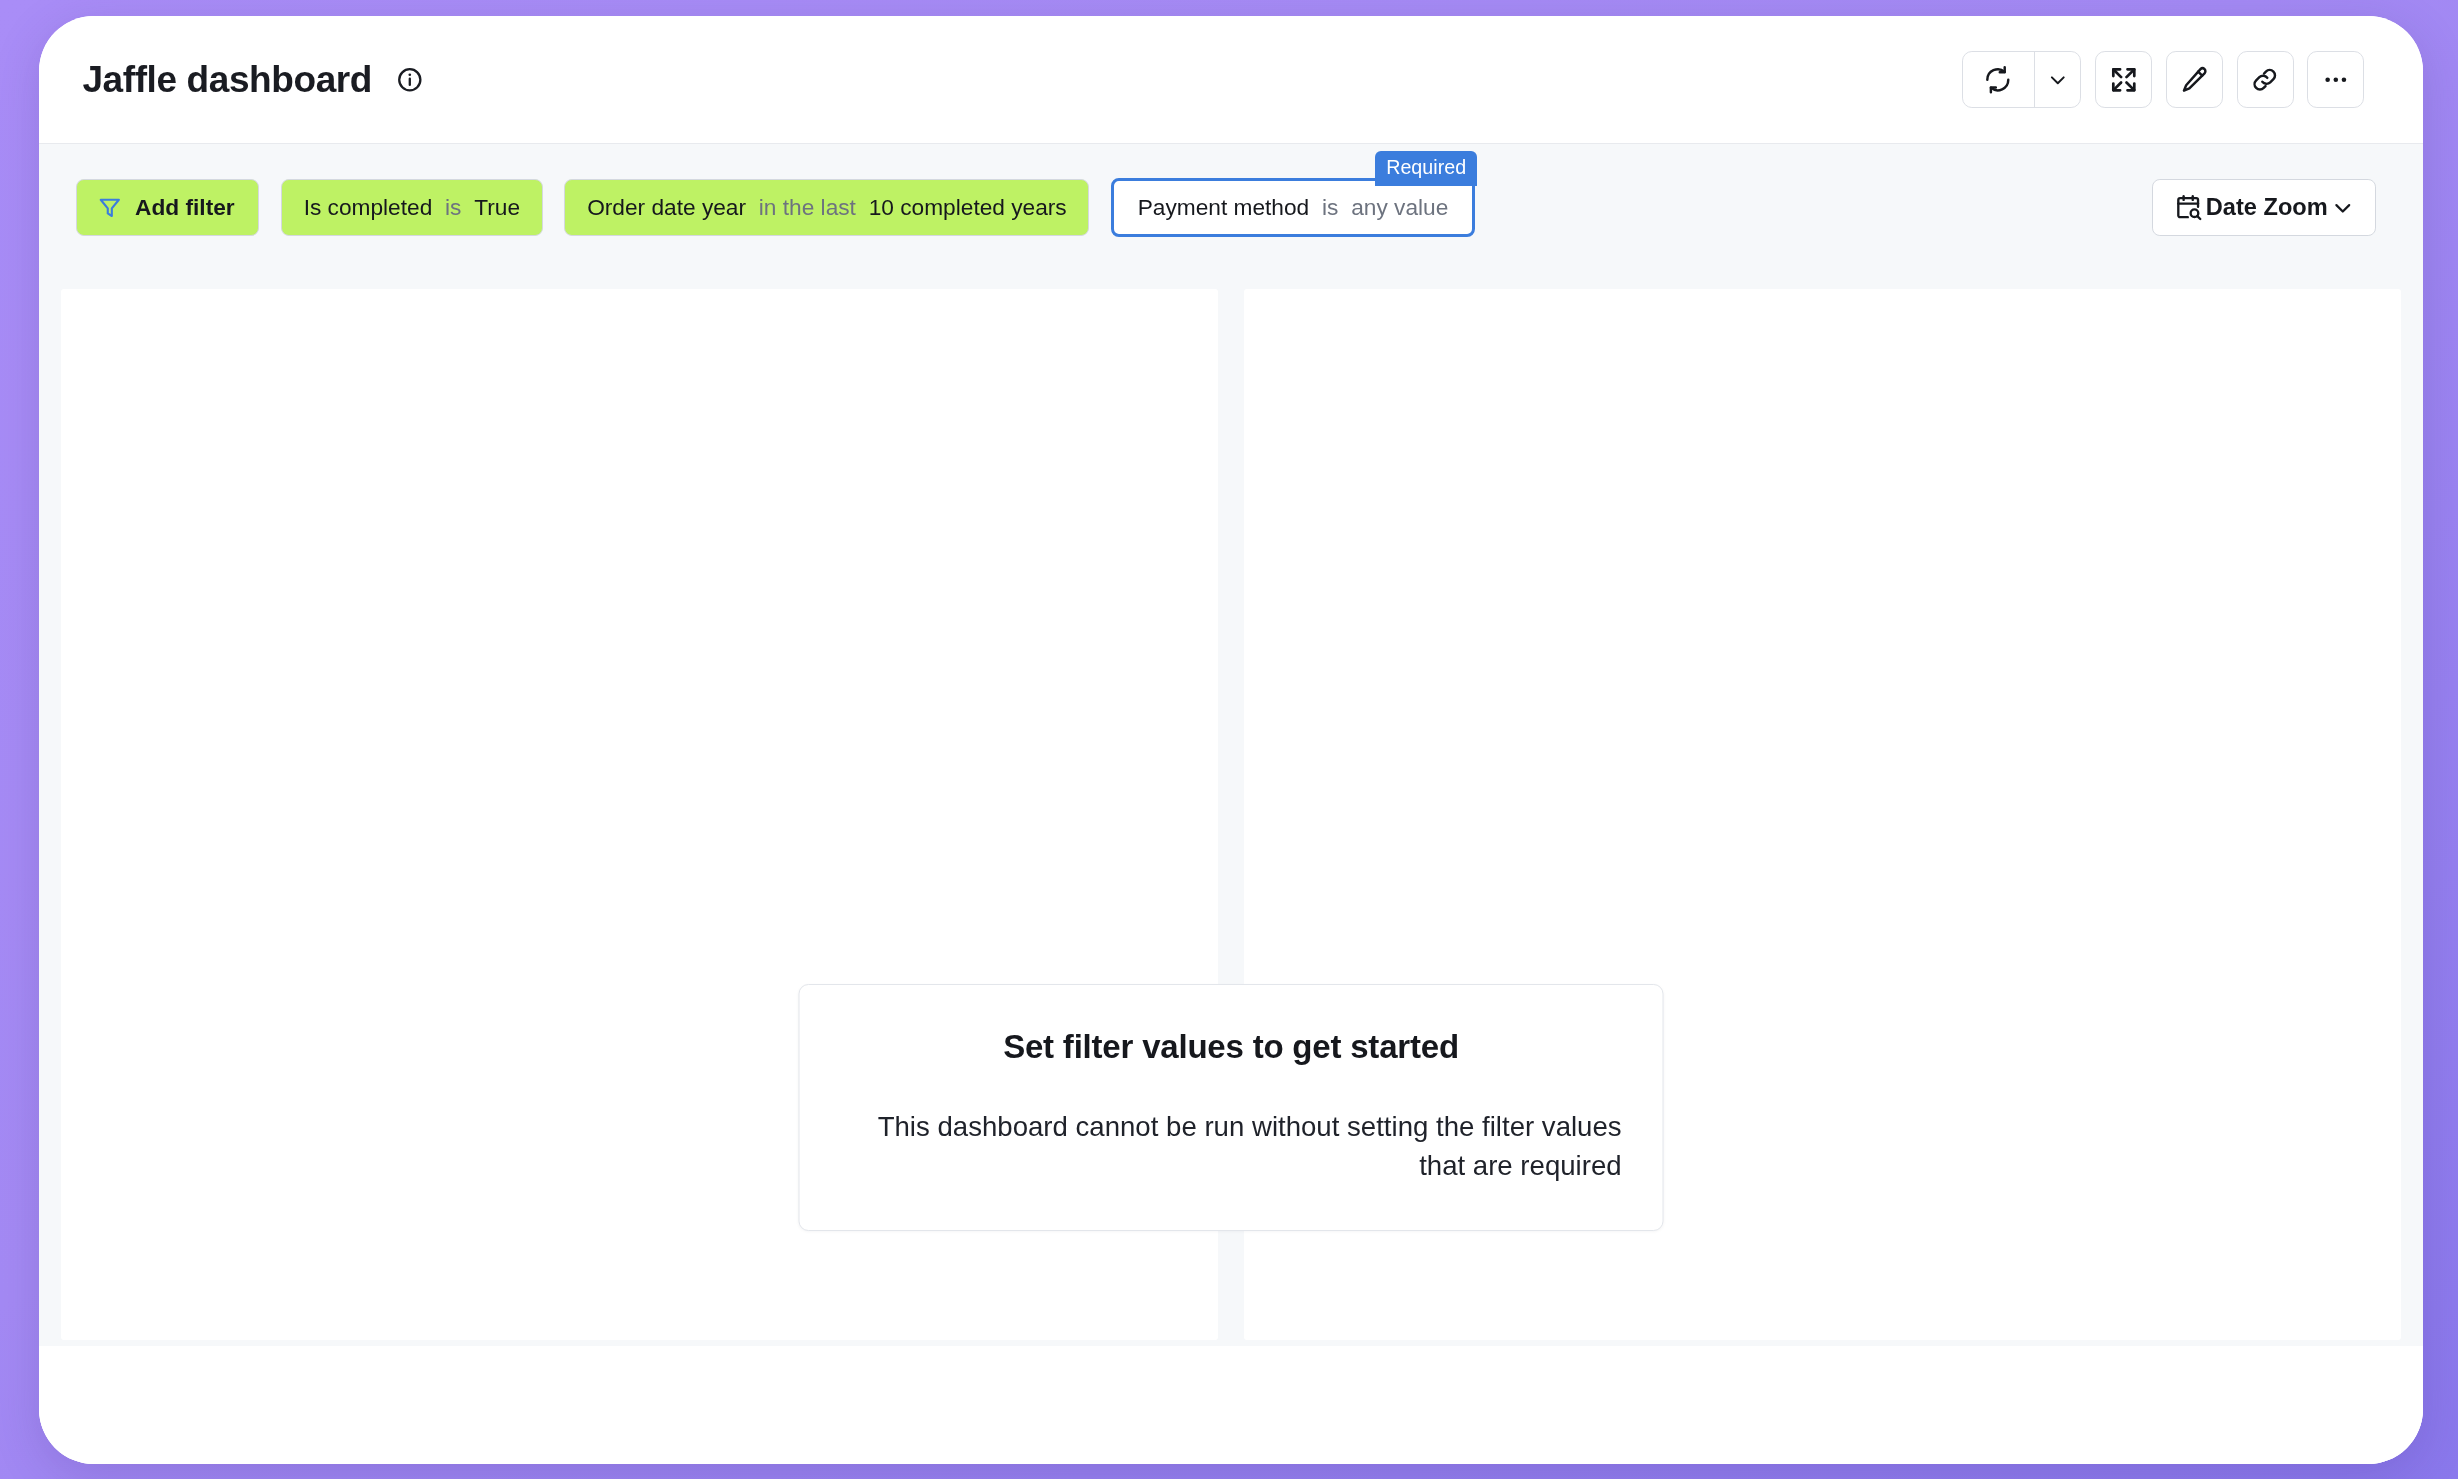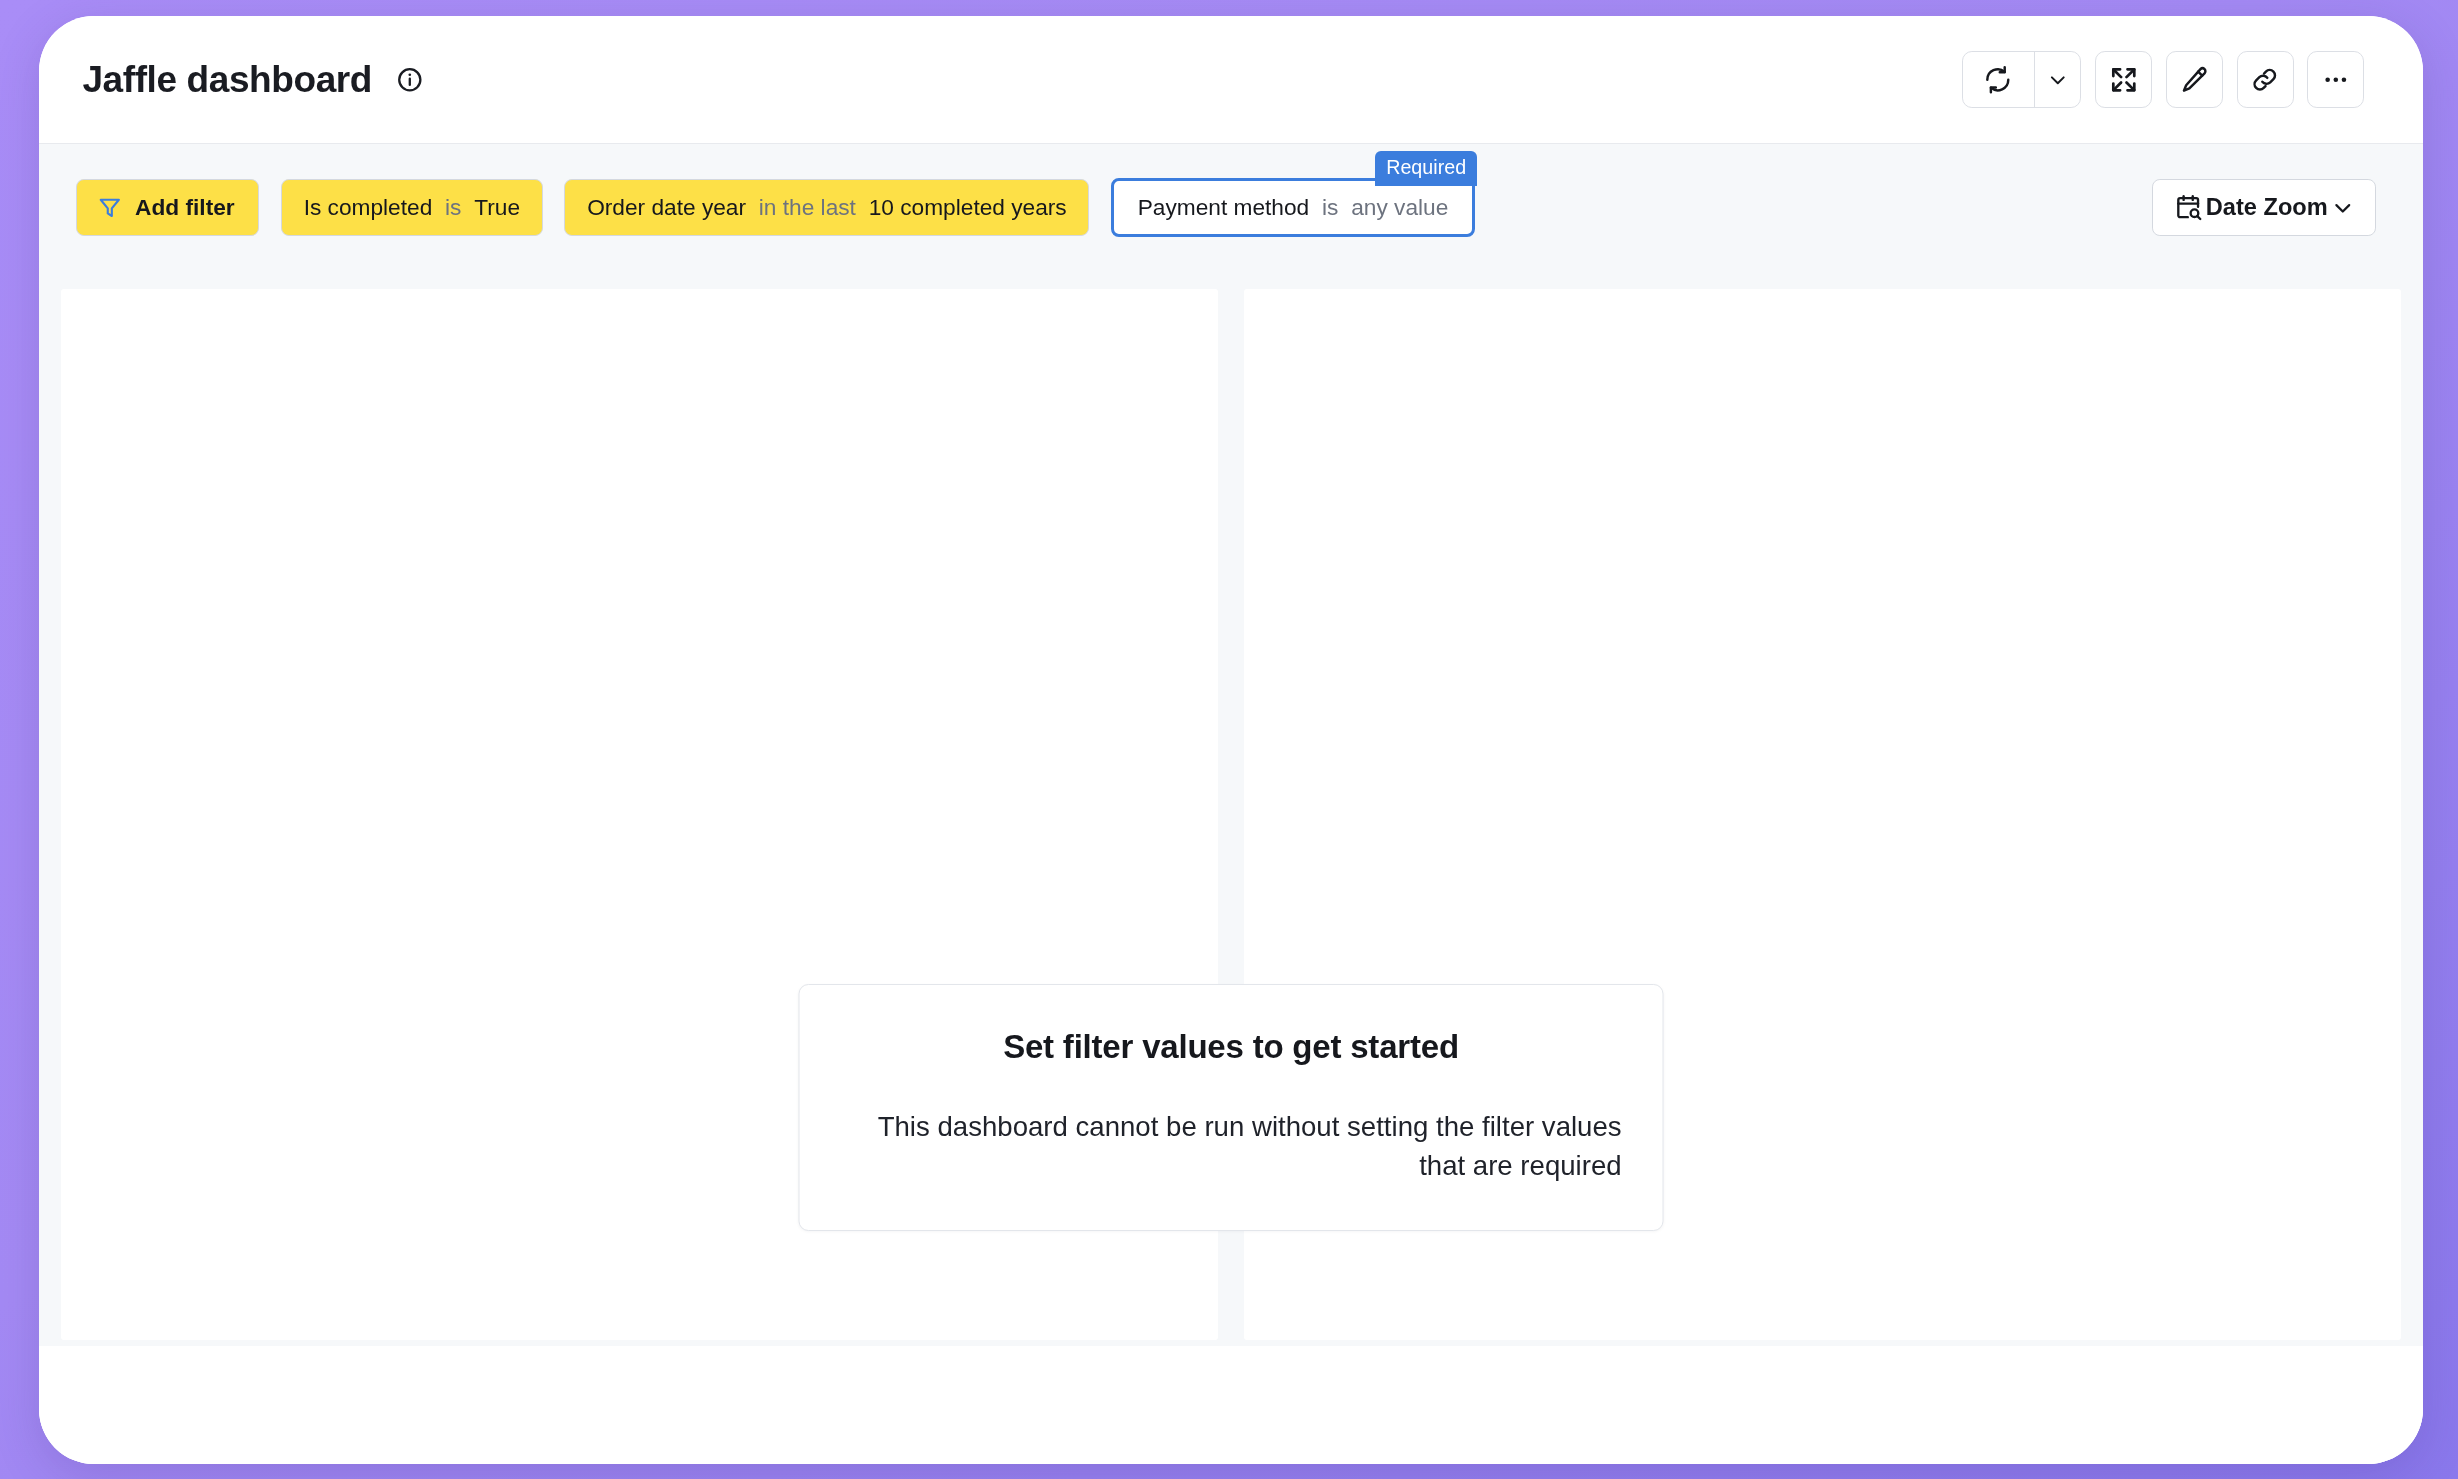--- a/index.html
+++ b/index.html
@@ -134,21 +134,21 @@
   .filter-chips {
     display: flex;
     align-items: center;
     gap: 21.7px;
     padding-left: 37px;
     position: relative;
   }
 
   .chip {
     height: 57px;
-    background: #fde047;
+    background: #bef264;
     border: 1.5px solid #d4d8df;
     border-radius: 7.9px;
     display: flex;
     align-items: center;
     gap: 12.8px;
     padding: 0 21.7px;
     font-size: 22.7px;
     color: #16181d;
     white-space: nowrap;
     cursor: pointer;

